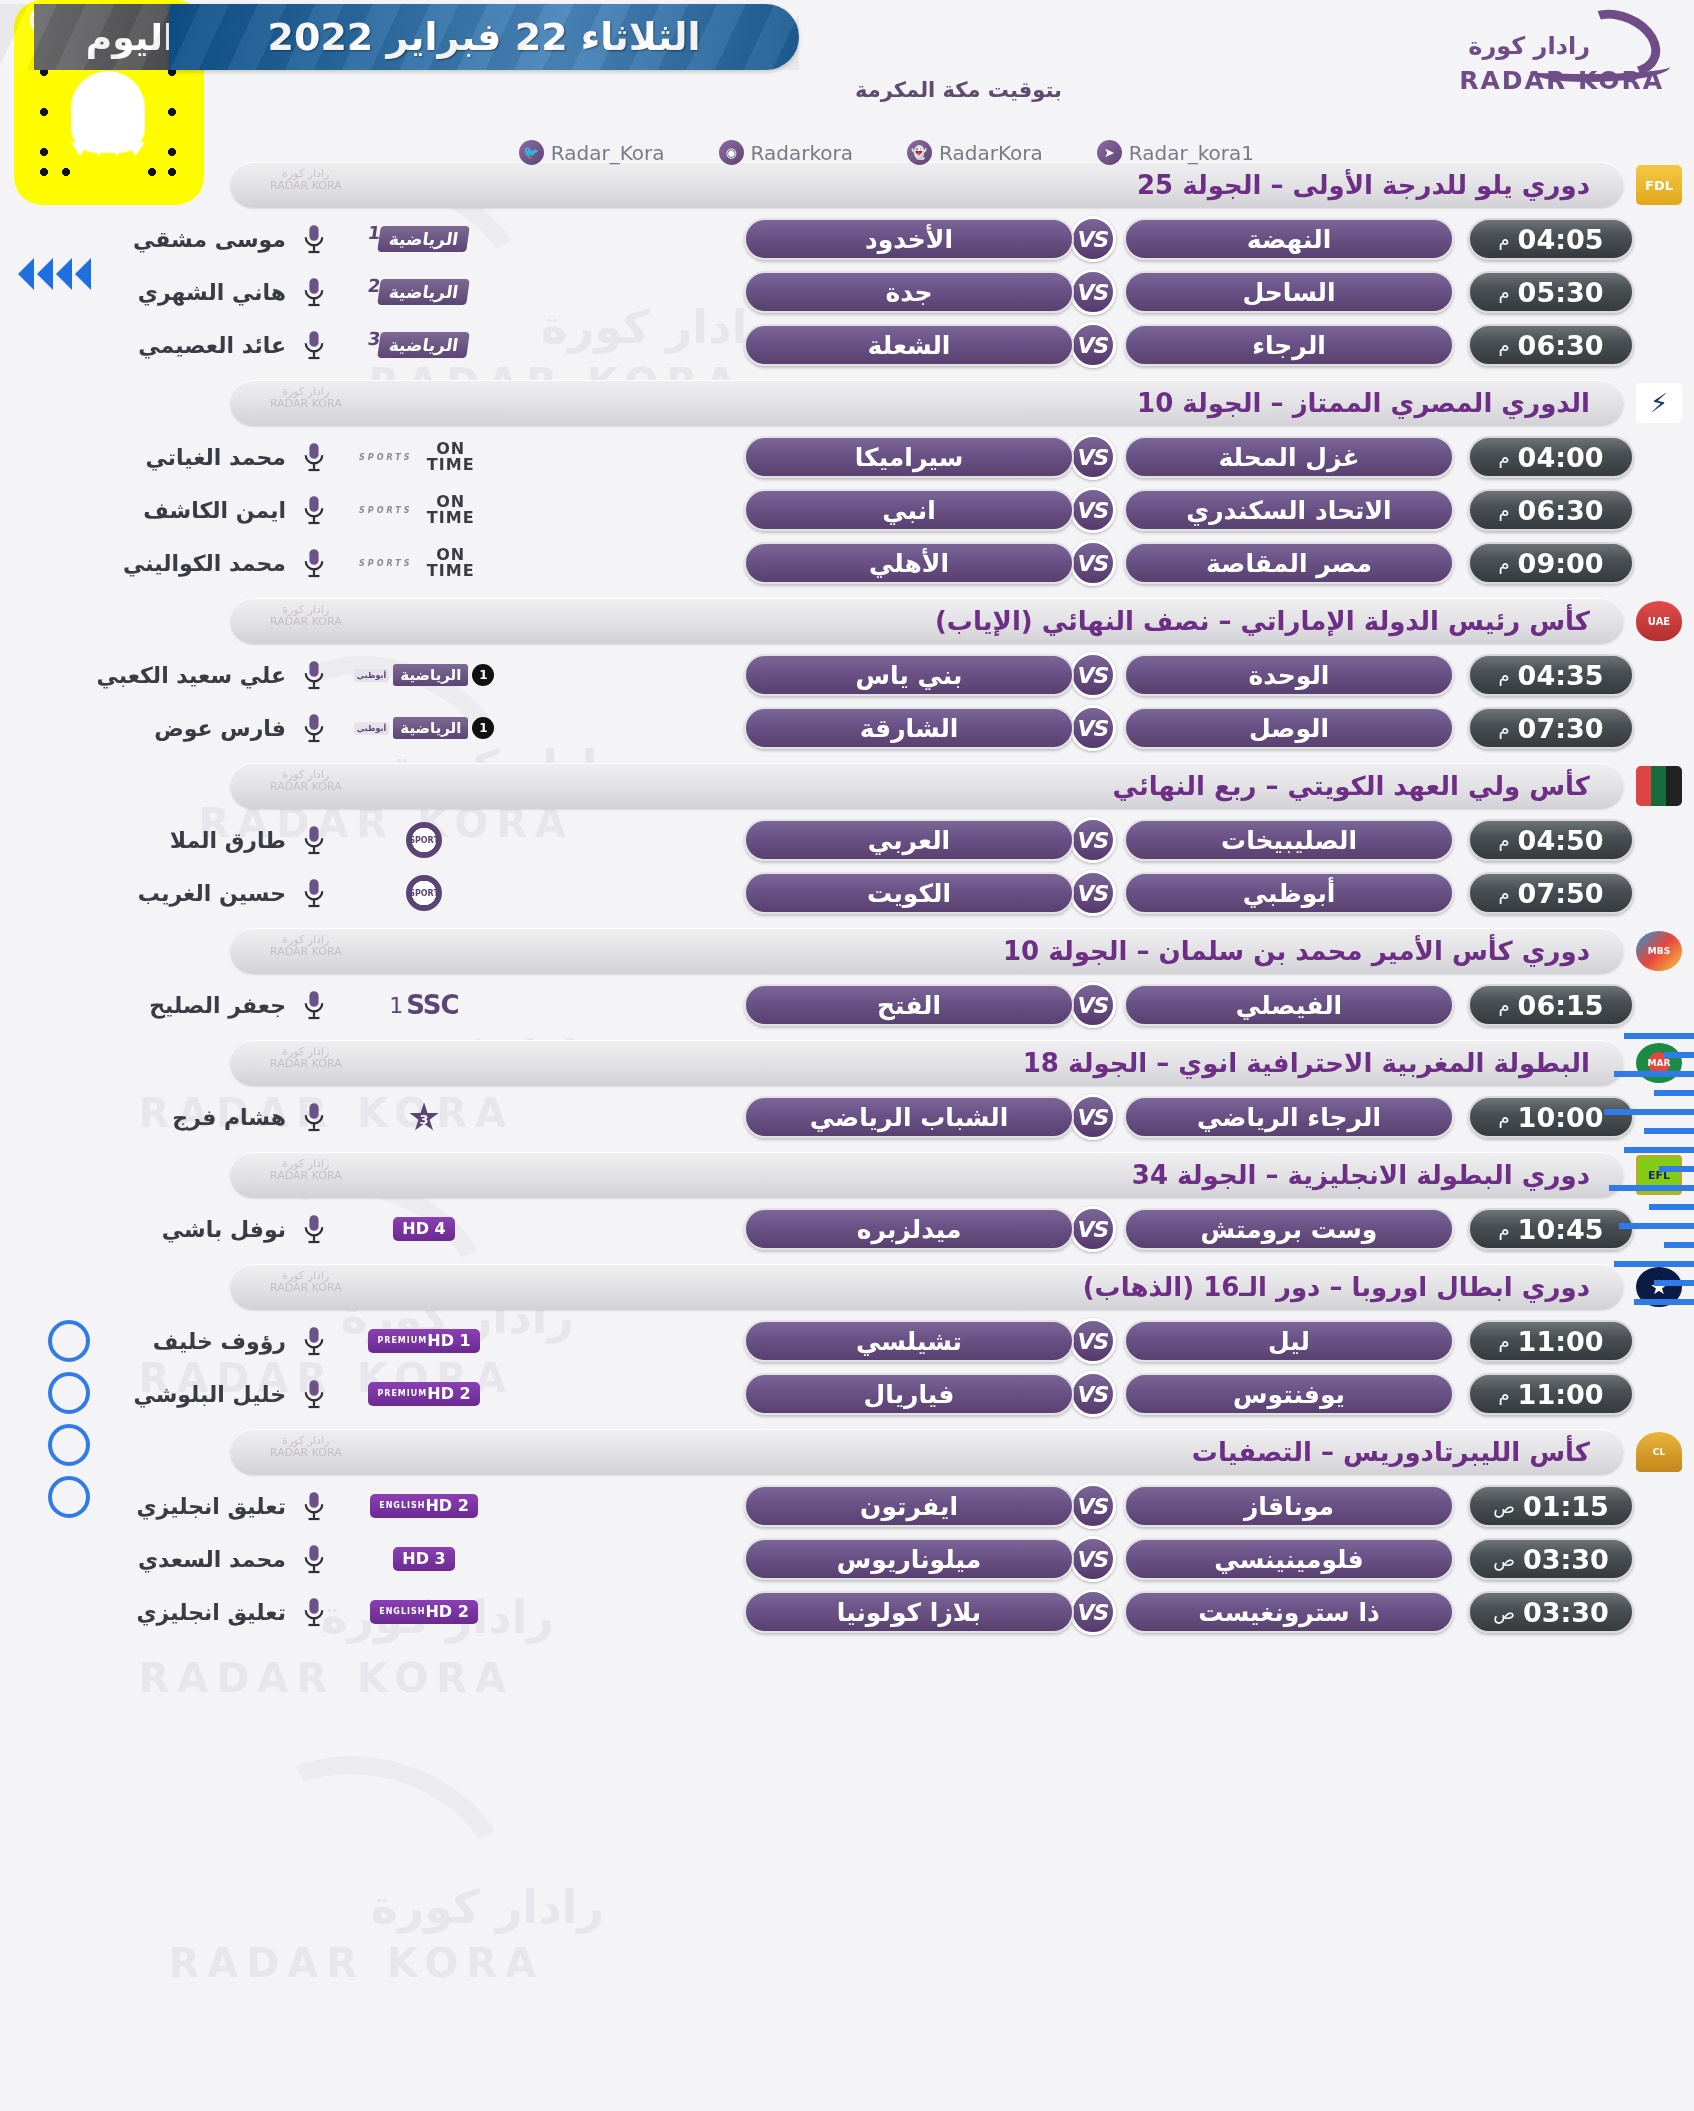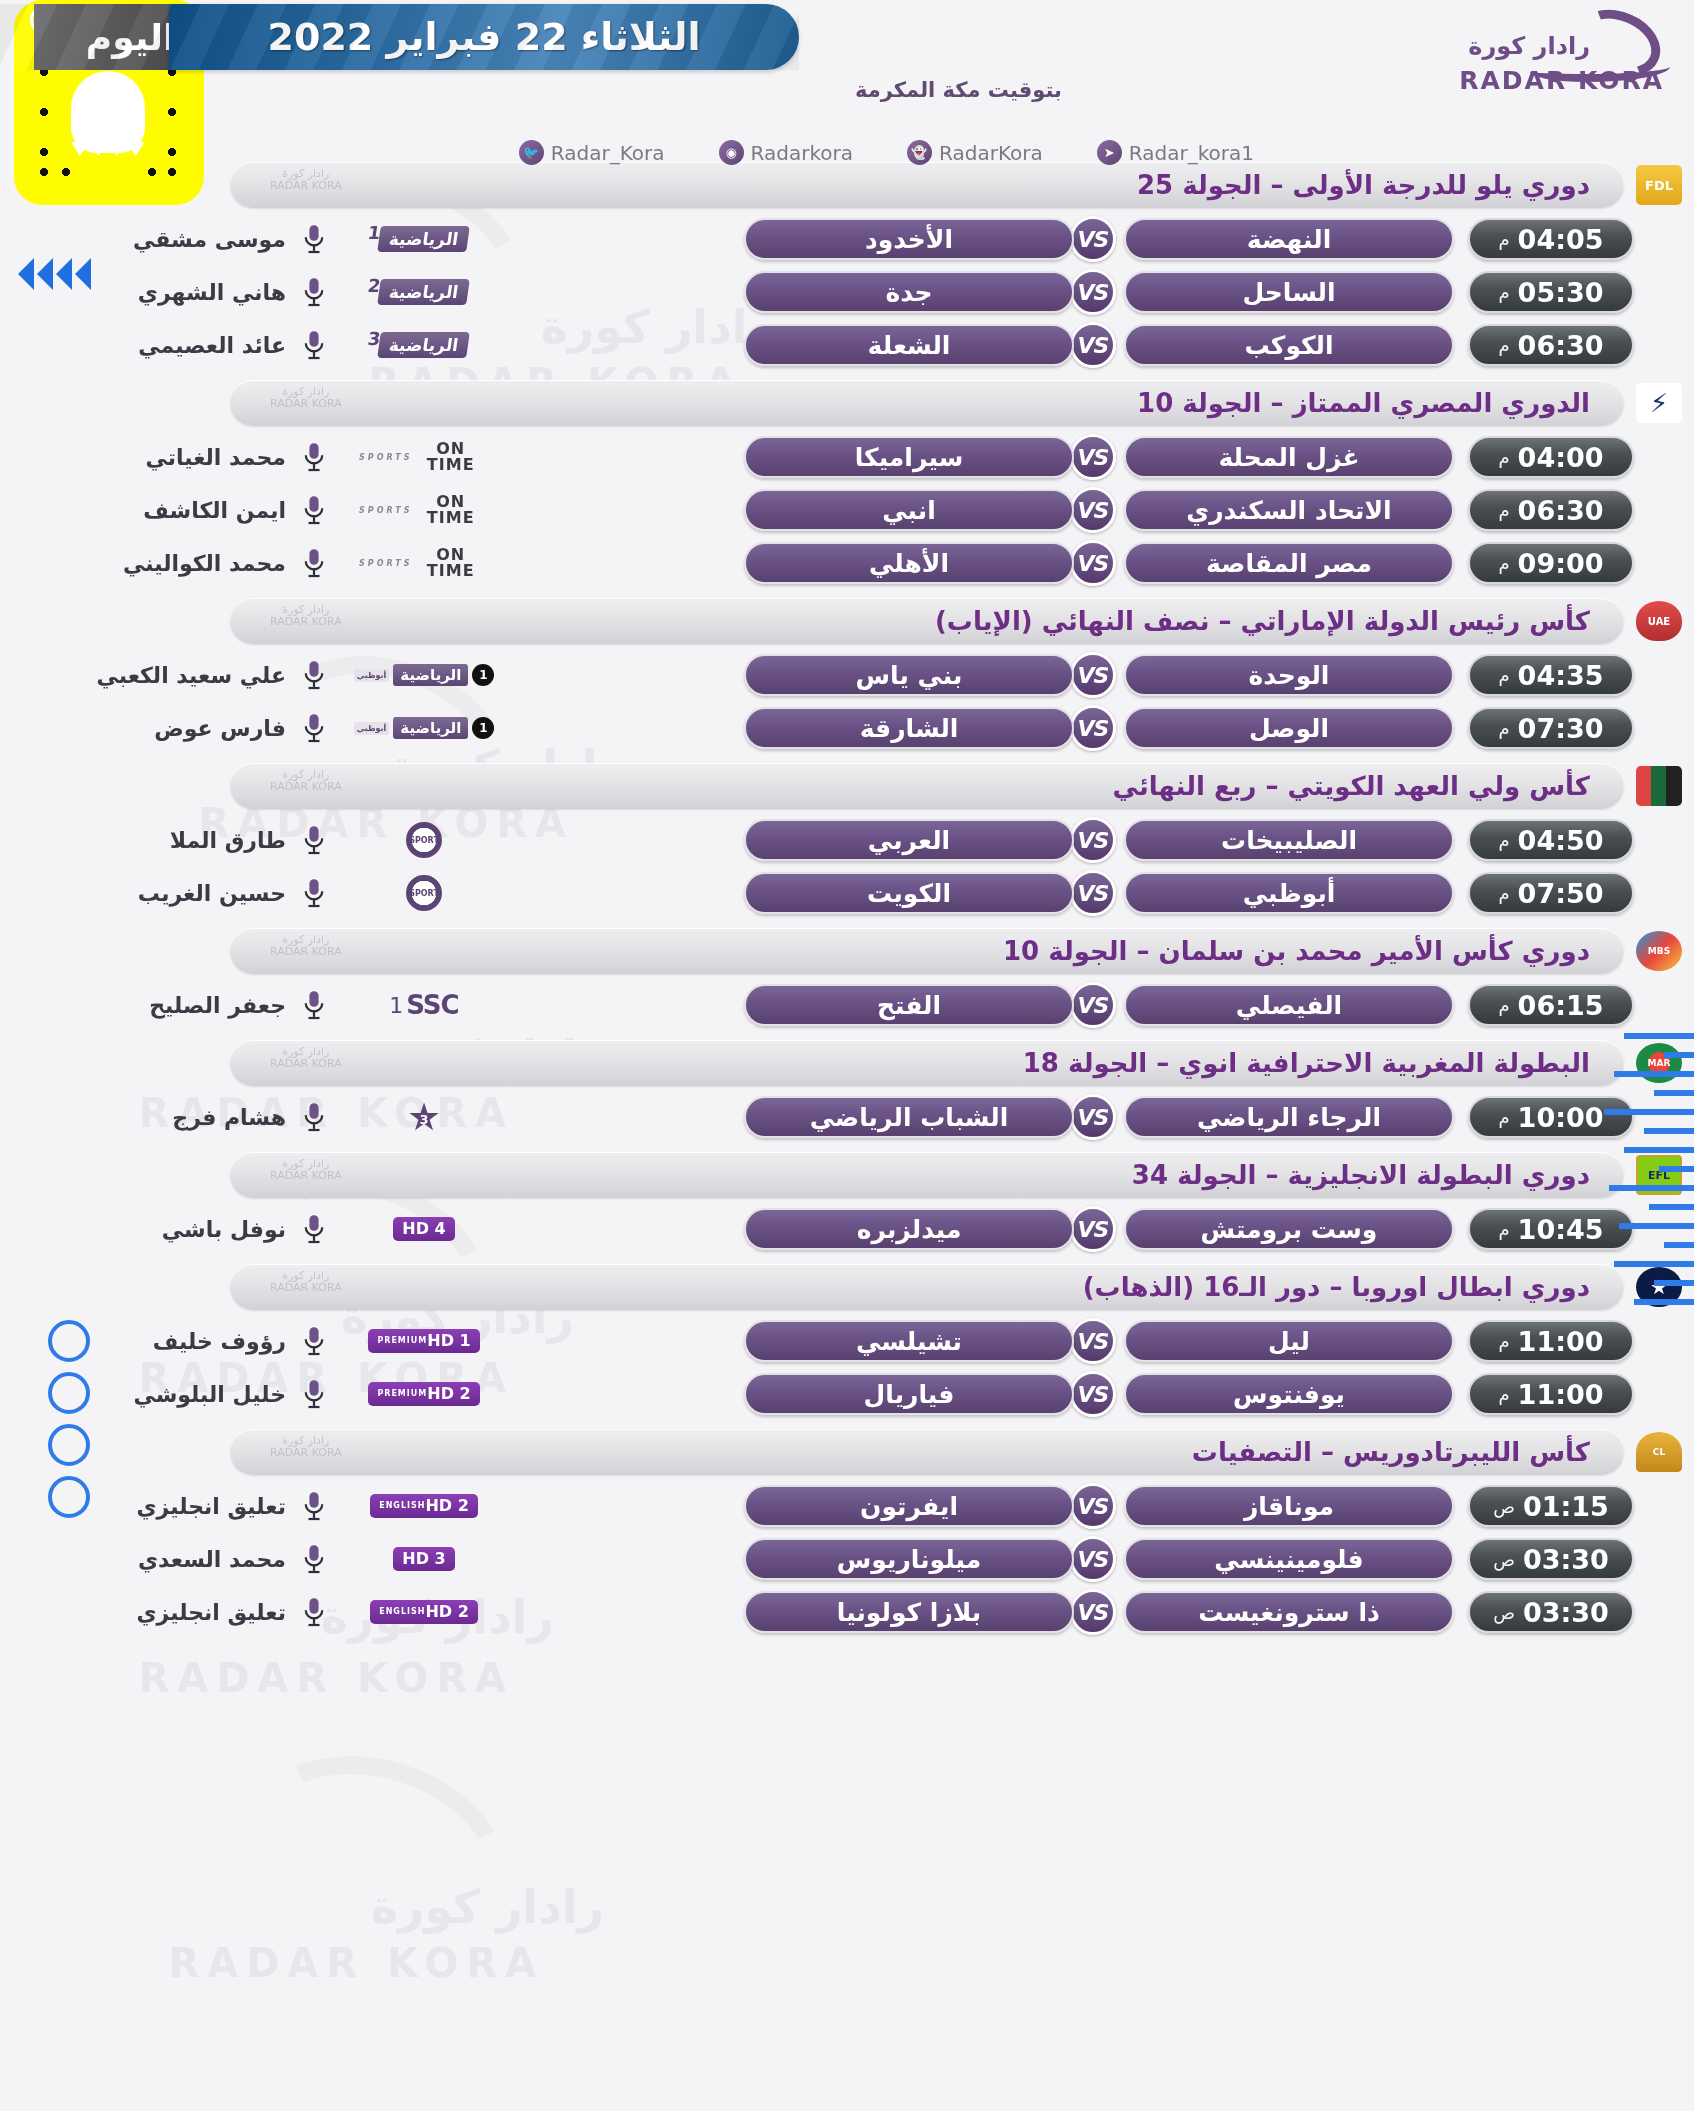--- a/index.html
+++ b/index.html
@@ -441,21 +441,21 @@
             <rect x="10.8" y="22" width="2.4" height="7" fill="#2e2e38"></rect>
             <rect x="6" y="29" width="12" height="2.4" fill="#2e2e38"></rect>
           </svg>
         </div>
         <div class="chan">
           <span class="cb cb-riyadiah">
             <span class="num">3</span>
             <span>الرياضية</span>
           </span>
         </div>
-        <div class="team home">الكوكب</div>
+        <div class="team home">الرجاء</div>
         <div class="vs">VS</div>
         <div class="team away">الشعلة</div>
         <div class="time">
           <span>06:30</span>
           <span class="mer">م</span>
         </div>
       </div>
     </div>
     <div class="league">
       <div class="league-head">

